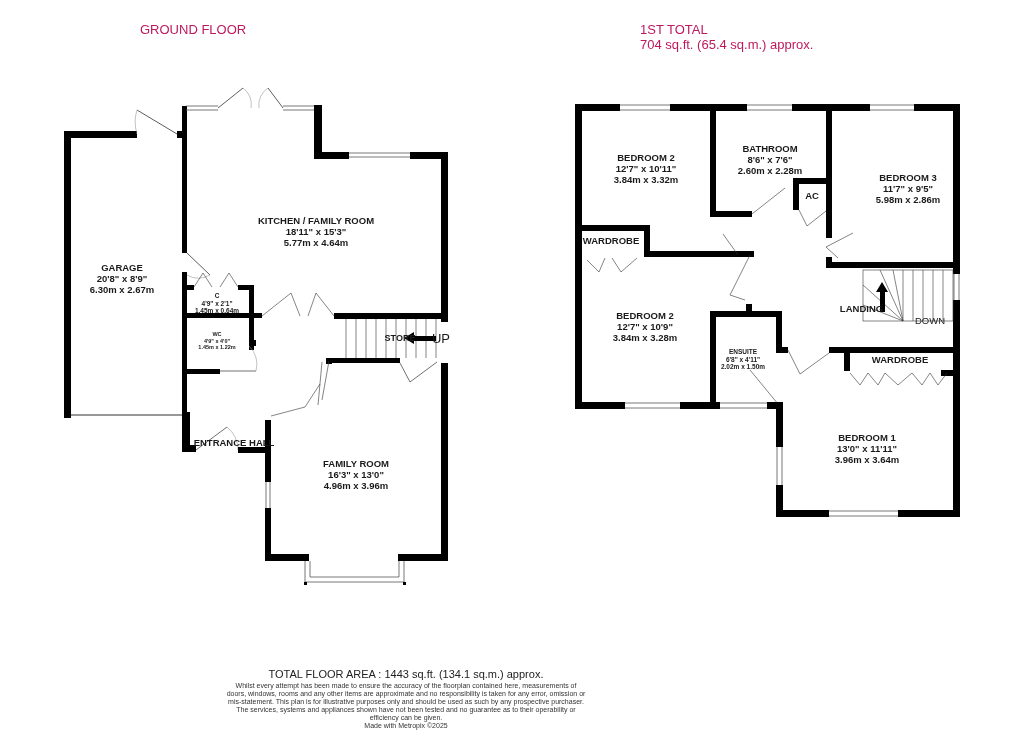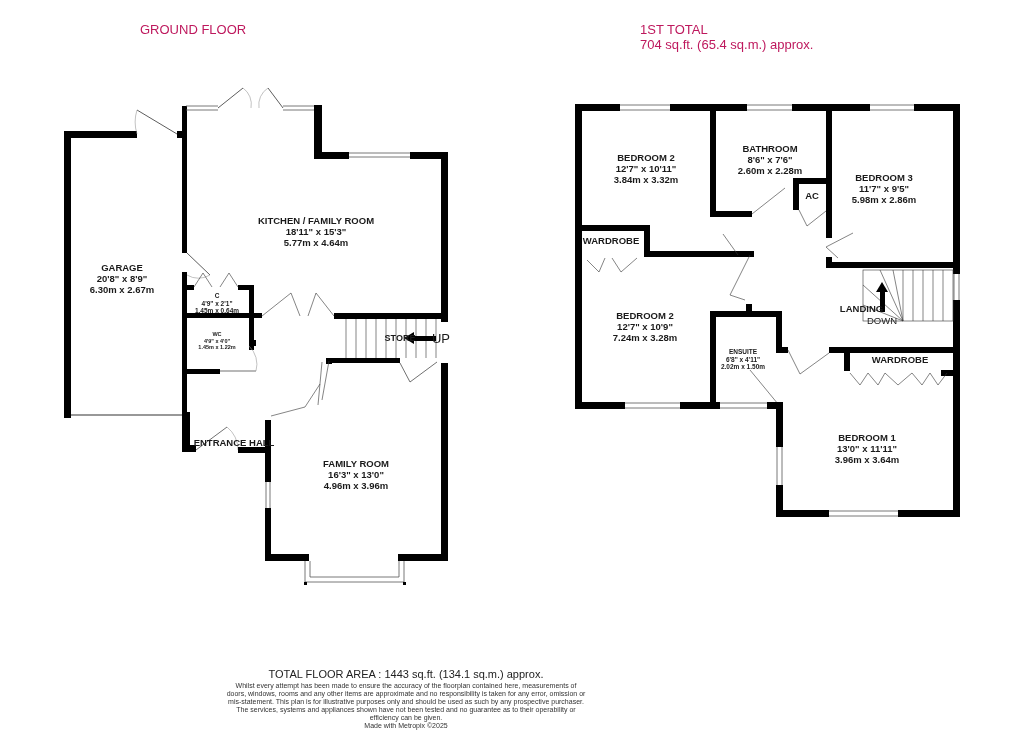--- a/index.html
+++ b/index.html
@@ -236,40 +236,40 @@
 <div class="room-label" style="left:646px; top:152px;">
   <div>BEDROOM 2</div>
   <div>12'7"  x 10'11"</div>
   <div>3.84m  x 3.32m</div>
 </div>
 <div class="room-label" style="left:770px; top:143px;">
   <div>BATHROOM</div>
   <div>8'6"  x 7'6"</div>
   <div>2.60m  x 2.28m</div>
 </div>
-<div class="room-label" style="left:884px; top:172px;">
+<div class="room-label" style="left:908px; top:172px;">
   <div>BEDROOM 3</div>
   <div>11'7"  x 9'5"</div>
   <div>5.98m  x 2.86m</div>
 </div>
 <div class="room-label" style="left:812px; top:190px;">
   <div>AC</div>
 </div>
 <div class="room-label" style="left:611px; top:235px;">
   <div>WARDROBE</div>
 </div>
 <div class="room-label" style="left:645px; top:310px;">
   <div>BEDROOM 2</div>
   <div>12'7"  x 10'9"</div>
-  <div>7.24m  x 3.28m</div>
+  <div>3.84m  x 3.28m</div>
 </div>
 <div class="room-label" style="left:854px; top:303px;padding-left:15px;">
   <div>LANDING</div>
 </div>
-<div class="room-label plain" style="left:882px; top:315px;">
+<div class="room-label plain" style="left:930px; top:315px;">
   <div>DOWN</div>
 </div>
 <div class="room-label small" style="left:743px; top:348px;">
   <div>ENSUITE</div>
   <div>6'8"  x 4'11"</div>
   <div>2.02m  x 1.50m</div>
 </div>
 <div class="room-label" style="left:900px; top:354px;">
   <div>WARDROBE</div>
 </div>

